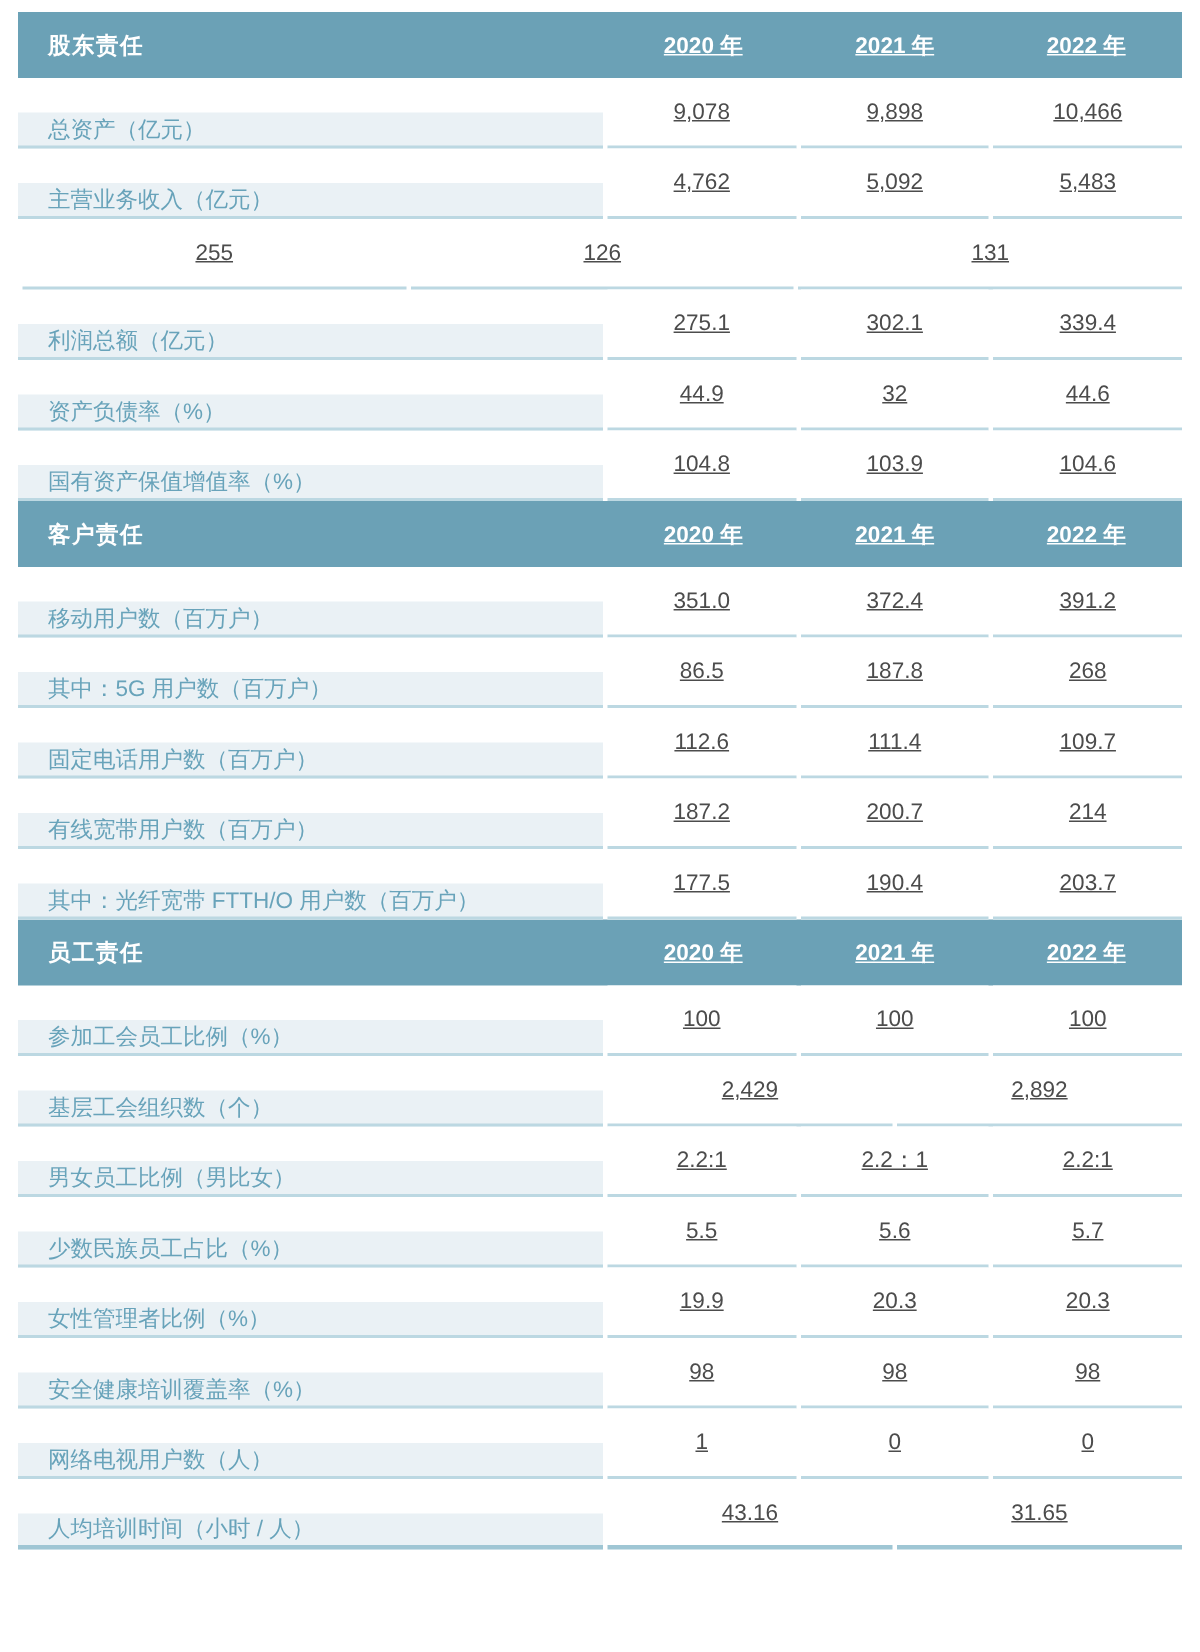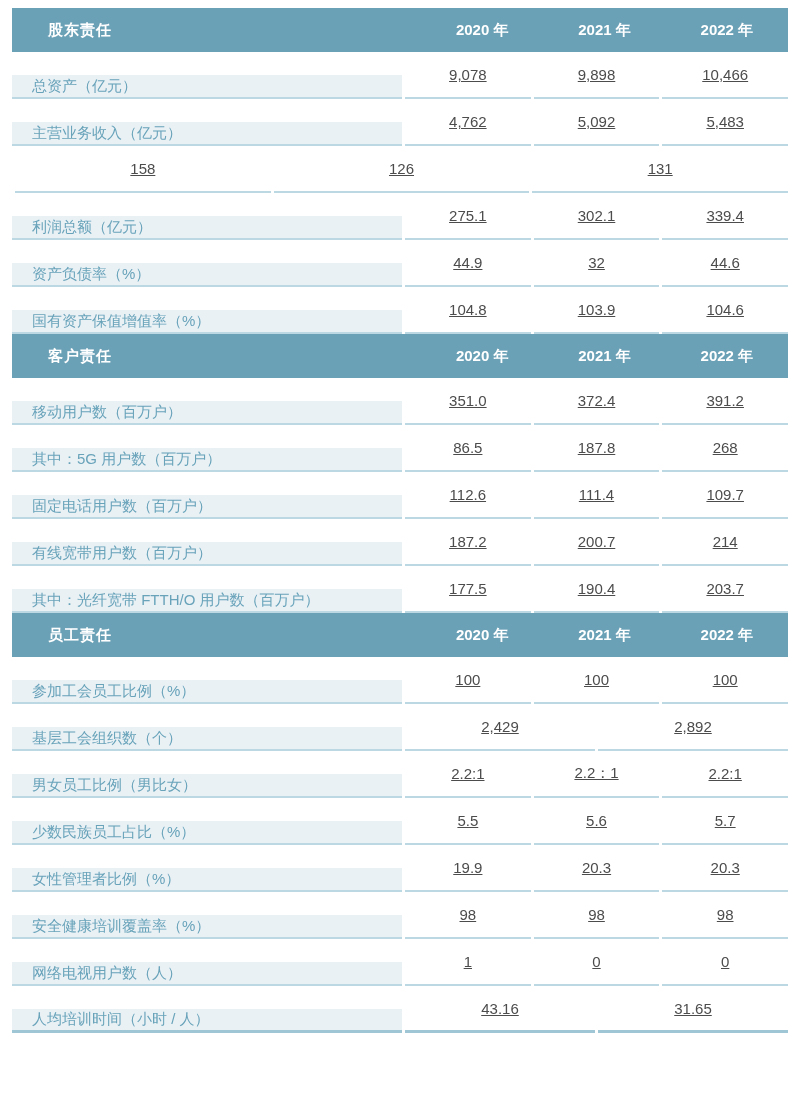--- a/index.html
+++ b/index.html
@@ -25,27 +25,27 @@
     font-weight: bold;
     font-size: 15px;
   }
   .h-row .h-label {
     width: 393px;
     display: flex;
     align-items: center;
     padding-left: 20px;
     box-sizing: border-box;
     letter-spacing: 1px;
-    margin-left: 16px;
   }
   .h-row .h-year {
     flex: 1;
     display: flex;
     align-items: center;
     justify-content: center;
+    text-decoration: underline;
   }
   .row {
     display: flex;
     height: 47px;
   }
   .cell {
     box-sizing: border-box;
     display: flex;
     align-items: center;
     border-bottom: 2px solid #bcd8e2;
@@ -87,21 +87,21 @@
         <div class="cell c-val">9,898</div>
         <div class="cell c-val">10,466</div>
       </div>
       <div class="row">
         <div class="cell c-label">主营业务收入（亿元）</div>
         <div class="cell c-val">4,762</div>
         <div class="cell c-val">5,092</div>
         <div class="cell c-val">5,483</div>
       </div>
       <div class="row">
-        <div class="cell c-val">158</div>
+        <div class="cell c-val">255</div>
         <div class="cell c-val">126</div>
         <div class="cell c-val">131</div>
       </div>
       <div class="row">
         <div class="cell c-label">利润总额（亿元）</div>
         <div class="cell c-val">275.1</div>
         <div class="cell c-val">302.1</div>
         <div class="cell c-val">339.4</div>
       </div>
       <div class="row">

